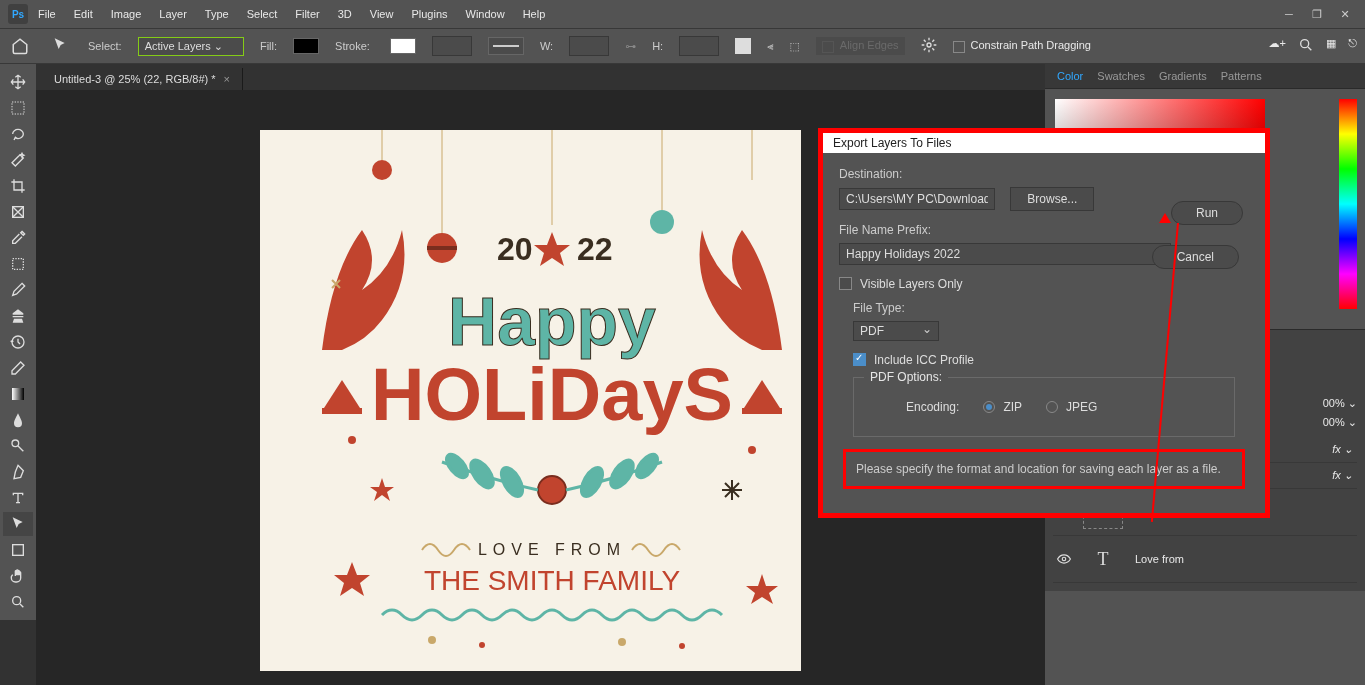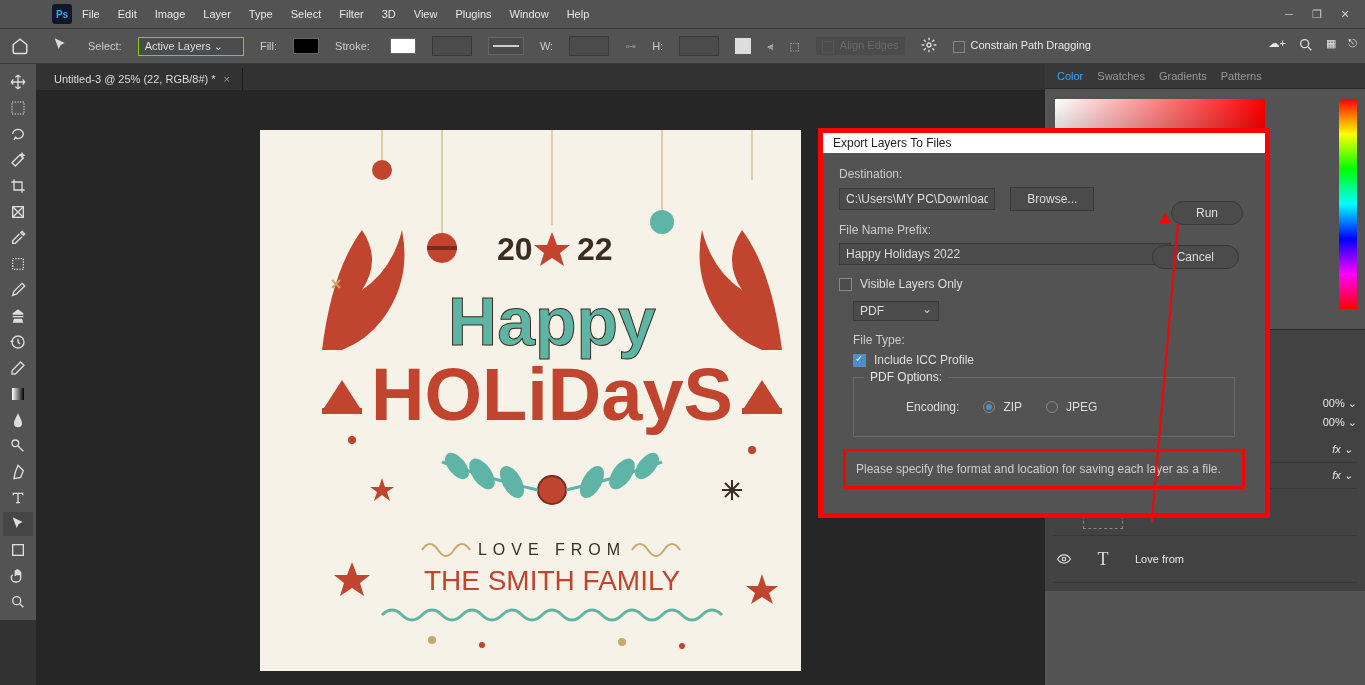--- a/index.html
+++ b/index.html
@@ -1,20 +1,20 @@
 <!DOCTYPE html>
 <html><head>
 <meta charset="utf-8">
 <style>
 * { box-sizing: border-box; margin: 0; padding: 0; font-family: 'Segoe UI', Tahoma, sans-serif; }
 body { background: #323232; color: #e8e8e8; font-size: 11px; overflow: hidden; width: 1365px; height: 685px; position: relative; }
 
 
 .menubar { height: 28px; background: #535353; display: flex; align-items: center; padding-left: 8px; gap: 2px; }
-.ps-logo { width: 20px; height: 20px; background: #0f172a; border-radius: 3px; display: flex; align-items: center; justify-content: center; color: #31a8ff; font-weight: bold; font-size: 10px; margin-left: 44px; }
+.ps-logo { width: 20px; height: 20px; background: #404040; border-radius: 3px; display: flex; align-items: center; justify-content: center; color: #31a8ff; font-weight: bold; font-size: 10px; }
 .menu-item { padding: 4px 8px; color: #e8e8e8; cursor: pointer; }
 .window-controls { margin-left: auto; display: flex; gap: 12px; padding-right: 12px; }
 .win-ctrl { width: 16px; height: 16px; display: flex; align-items: center; justify-content: center; color: #ccc; cursor: pointer; }
 
 
 .options-bar { height: 36px; background: #535353; display: flex; align-items: center; padding: 8px 8px; gap: 16px; border-top: 1px solid #383838; border-bottom: 1px solid #383838; }
 .home-icon { width: 24px; height: 24px; display: flex; align-items: center; justify-content: center; }
 .select-combo { background: #4b4b4b; border: 1px solid #84cc16; padding: 2px 20px 2px 6px; color: #ddd; font-size: 11px; position: relative; }
 .opt-label { color: #ccc; font-size: 11px; }
 .fill-swatch { width: 26px; height: 16px; background: #000; border: 1px solid #666; }
@@ -59,21 +59,21 @@
 .dialog-body { padding: 14px 16px 8px 16px; color: #ddd; }
 .dlg-row { margin-bottom: 12px; }
 .dlg-label { color: #ccc; margin-bottom: 6px; display: block; }
 .text-input { background: #4b4b4b; border: 1px solid #383838; color: #ddd; padding: 3px 6px; font-size: 12px; }
 .text-input.path { width: 156px; }
 .text-input.wide { width: 332px; }
 .dlg-btn { background: #4b4b4b; color: #ddd; padding: 4px 16px; border: 1px solid #383838; cursor: pointer; font-size: 12px; }
 .dlg-btn.round { border-radius: 12px; padding: 4px 24px; }
 .run-btn { position: absolute; right: 22px; top: 68px; }
 .cancel-btn { position: absolute; right: 26px; top: 112px; }
-.check-row { display: flex; align-items: flex-end; gap: 8px; margin-bottom: 10px; }
+.check-row { display: flex; align-items: flex-start; gap: 8px; margin-bottom: 10px; }
 .checkbox { width: 13px; height: 13px; border: 1px solid #888; background: #4b4b4b; }
 .checkbox.checked { background: #4b8ec9; border-color: #4b8ec9; position: relative; }
 .checkbox.checked::after { content: '✓'; color: #fff; font-size: 10px; position: absolute; left: 1px; top: -2px; }
 .fieldset { border: 1px solid #6a6a6a; padding: 12px; margin-top: 4px; position: relative; }
 .fieldset-label { position: absolute; top: -8px; left: 10px; background: #535353; padding: 0 6px; color: #e5e5e5; }
 .select-box { background: #4b4b4b; border: 1px solid #383838; color: #ddd; padding: 2px 20px 2px 6px; font-size: 12px; position: relative; display: inline-block; min-width: 86px; }
 .select-box::after { content: '⌄'; position: absolute; right: 6px; top: 0; color: #ccc; }
 .radio { width: 12px; height: 12px; border-radius: 50%; border: 1px solid #888; display: inline-block; vertical-align: middle; position: relative; }
 .radio.checked::after { content: ''; position: absolute; left: 2px; top: 2px; width: 6px; height: 6px; background: #4b8ec9; border-radius: 50%; }
 .option-row { display: flex; align-items: center; gap: 24px; margin: 10px 0 10px 40px; }
@@ -422,25 +422,25 @@
     <button class="dlg-btn round run-btn">Run</button>
     <button class="dlg-btn round cancel-btn">Cancel</button>
     <div class="dlg-row" style="margin-top:6px;">
       <span class="dlg-label">File Name Prefix:</span>
       <input class="text-input wide" value="Happy Holidays 2022" style="">
     </div>
     <div class="check-row">
       <span class="checkbox"></span>
       <span>Visible Layers Only</span>
     </div>
+    <div style="margin:6px 0 4px 14px;">
+      <span class="dlg-label">File Type:</span>
+    </div>
     <div style="margin-left:14px;margin-bottom:12px;">
       <div class="select-box">PDF</div>
-    </div>
-    <div style="margin:6px 0 4px 14px;">
-      <span class="dlg-label">File Type:</span>
     </div>
     <div class="check-row" style="margin-left:14px;">
       <span class="checkbox checked"></span>
       <span>Include ICC Profile</span>
     </div>
     <div class="fieldset" style="margin-left:14px;margin-right:14px;">
       <span class="fieldset-label">PDF Options:</span>
       <div class="option-row">
         <span>Encoding:</span>
         <div class="opt-pair">

